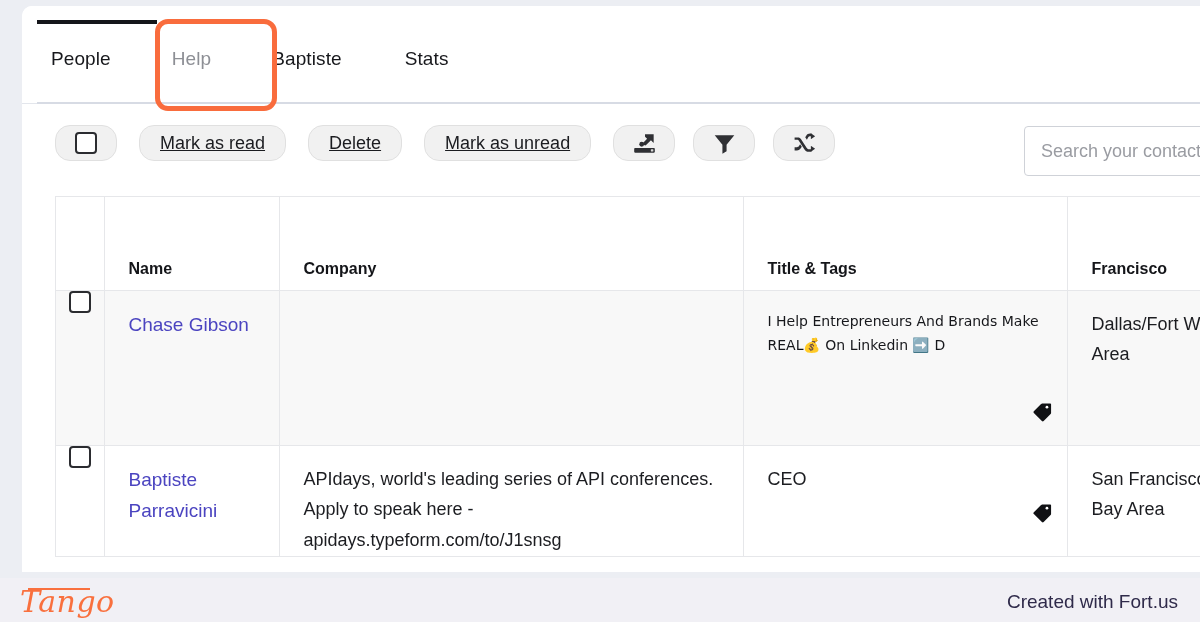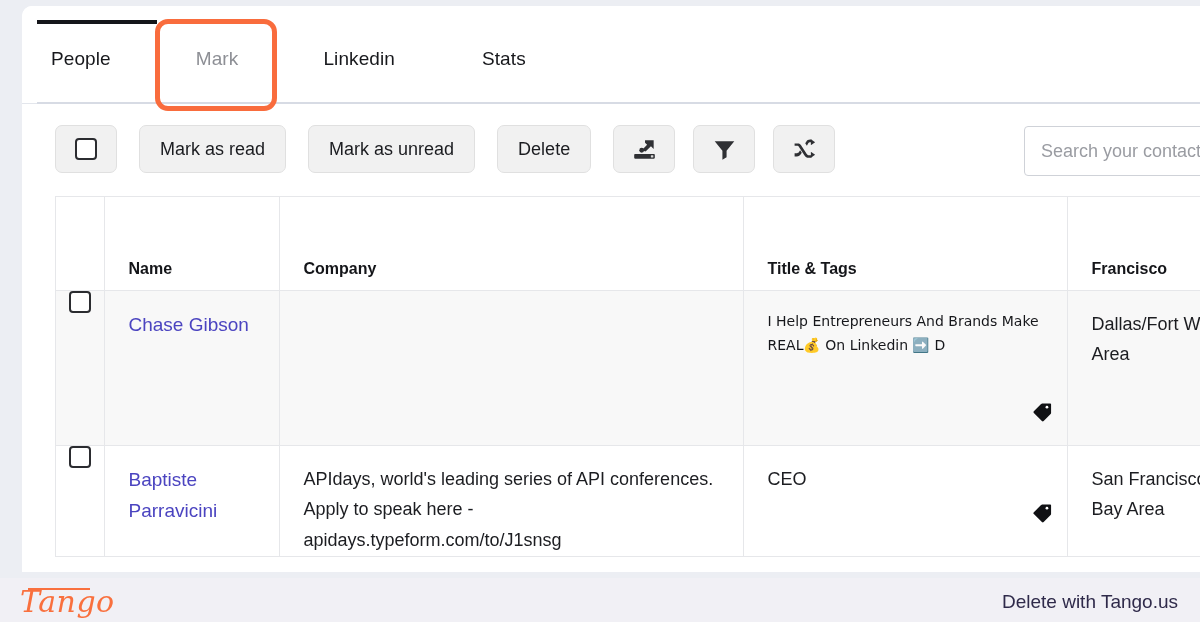--- a/index.html
+++ b/index.html
@@ -53,21 +53,20 @@
     height: 4px;
     background: #15161a;
   }
 
   .tabs {
     position: absolute;
     left: 0;
     top: 28px;
     display: flex;
     align-items: center;
-    gap: 24px;
   }
 
   .tab {
     font-size: 19px;
     color: #17181c;
     padding: 14px 0 0 0;
     margin-right: 0;
     letter-spacing: .1px;
     white-space: nowrap;
     background: transparent;
@@ -108,34 +107,35 @@
   .toolbar {
     position: relative;
     height: 92px;
     padding: 21px 0 0 33px;
     display: flex;
     align-items: flex-start;
     background: #ffffff;
   }
 
   .btn {
-    height: 48px;
+    height: 36px;
     background: #f1f1f1;
     border: 1px solid #e0e0e0;
-    border-radius: 7px;
+    border-radius: 15px;
     font-family: "Liberation Sans", sans-serif;
     font-size: 18px;
     color: #1b1c20;
     padding: 0 20px;
     margin-right: 22px;
     cursor: pointer;
     display: flex;
     align-items: center;
     justify-content: center;
     white-space: nowrap;
+    text-decoration: underline;
   }
 
   .btn-check {
     width: 62px;
     padding: 0;
     margin-right: 22px;
   }
 
   .chk {
     width: 22px;
@@ -314,38 +314,38 @@
 
 <div class="screen">
 
   <div class="app-card">
 
     <div class="tabbar">
       <div class="tabbar-topline"></div>
 
       <div class="tabs">
         <button class="tab tab-people">People</button>
-        <button class="tab tab-steps">Mark</button>
-        <button class="tab tab-settings">Linkedin</button>
+        <button class="tab tab-steps">Help</button>
+        <button class="tab tab-settings">Baptiste</button>
         <button class="tab tab-stats">Stats</button>
       </div>
 
       <div class="highlight-ring"></div>
       <div class="tabbar-divider"></div>
     </div>
 
     <div class="toolbar">
 
       <button class="btn btn-check">
         <span class="chk"></span>
       </button>
 
       <button class="btn">Mark as read</button>
+      <button class="btn">Delete</button>
       <button class="btn">Mark as unread</button>
-      <button class="btn">Delete</button>
 
       <button class="btn btn-icon">
         <span>
           <svg width="25" height="25" viewBox="0 0 24 24" aria-hidden="true">
             <path d="M12.5 3.2h8.3v8.3l-2.6-2.6-4.4 4.4a1.6 1.6 0 0 1-2.3 0l-1.4-1.4 4.4-4.4-2-2z" fill="#2f3034"></path>
             <path d="M9.3 10.4a2.3 2.3 0 1 0 0 4.6 2.3 2.3 0 0 0 0-4.6z" fill="#2f3034"></path>
             <rect x="2.1" y="16.4" width="19.8" height="4.4" rx=".8" fill="#2f3034"></rect>
             <rect x="18.1" y="17.6" width="2.4" height="2" rx=".5" fill="#d9d9d9"></rect>
           </svg>
         </span>
@@ -457,16 +457,16 @@
           </tr>
 
         </tbody>
       </table>
     </div>
 
   </div>
 
   <div class="footer">
     <div class="tango-logo">Tango</div>
-    <div class="footer-note">Delete with Tango.us</div>
+    <div class="footer-note">Created with Fort.us</div>
   </div>
 
 </div>
 
 </body></html>

